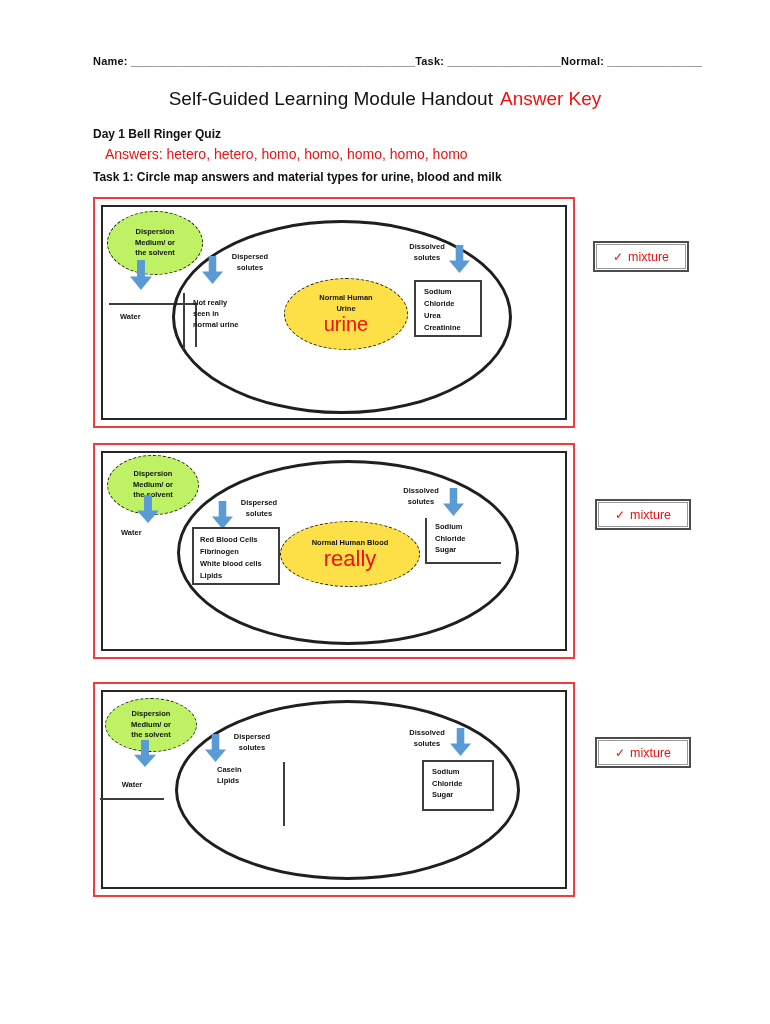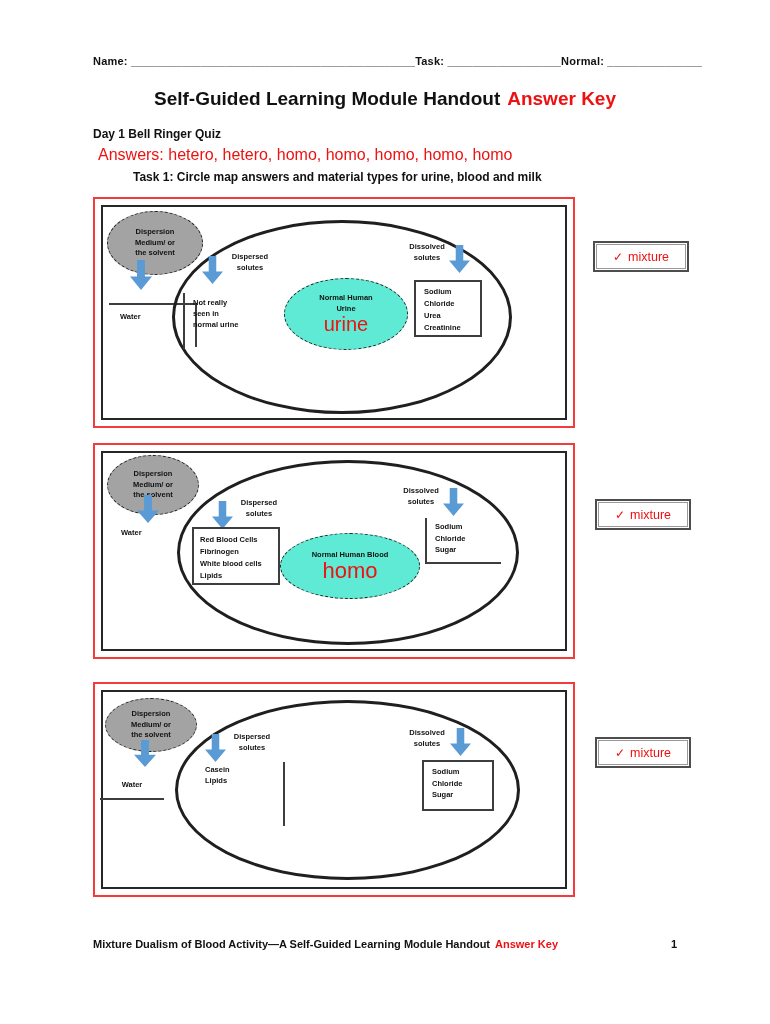--- a/index.html
+++ b/index.html
@@ -17,41 +17,41 @@
 
   .pre{white-space:pre-line;}
 
   
   .header-line{position:absolute;left:93px;top:55px;width:584px;display:flex;
     justify-content:space-between;font-weight:bold;font-size:11px;white-space:nowrap;}
   .header-line .seg{letter-spacing:.2px;}
 
   
   .doc-title{position:absolute;left:0;top:88px;width:770px;text-align:center;
-    font-size:19px;font-weight:bold;}
+    font-size:19px;font-weight:normal;}
   .doc-title .hl{color:var(--text-red);margin-left:7px;}
   .quiz-heading{position:absolute;left:93px;top:127px;font-size:12px;font-weight:bold;}
-  .quiz-answers{position:absolute;left:98px;top:146px;font-size:16px;color:var(--text-red);}
-  .task-heading{position:absolute;left:93px;top:170px;font-size:12px;font-weight:bold;margin-left:40px;}
+  .quiz-answers{position:absolute;left:105px;top:146px;font-size:14px;color:var(--text-red);}
+  .task-heading{position:absolute;left:93px;top:170px;font-size:12px;font-weight:bold;}
 
   
   .diagram-box{position:absolute;left:93px;width:482px;border:2px solid var(--box-red);background:#fff;}
   .inner-frame{position:absolute;left:6px;top:6px;right:6px;bottom:6px;border:2px solid var(--frame-dark);}
   .d1{top:197px;height:231px;}
   .d2{top:443px;height:216px;}
   .d3{top:682px;height:215px;}
 
   .lbl{font-size:7.5px;font-weight:bold;line-height:1.45;color:#111;}
   .ctr{text-align:center;}
 
   .dispersion-ellipse{position:absolute;border:1.5px dashed #222;border-radius:50%;
-    display:flex;align-items:center;justify-content:center;text-align:center;background:#a3a3a3;}
+    display:flex;align-items:center;justify-content:center;text-align:center;background:#bef264;}
   .big-ellipse{position:absolute;border:3px solid #1f1f1f;border-radius:50%;}
   .center-ellipse{position:absolute;border:1.5px dashed #222;border-radius:50%;
-    display:flex;flex-direction:column;align-items:center;justify-content:center;background:#5eead4;}
+    display:flex;flex-direction:column;align-items:center;justify-content:center;background:#fde047;}
   .answer-red{color:var(--text-red);font-weight:normal;}
 
   .block-arrow{position:absolute;background:var(--arrow-blue);
     clip-path:polygon(32% 0,68% 0,68% 55%,100% 55%,50% 100%,0 55%,32% 55%);}
 
   
   .mixture-tag{position:absolute;width:96px;height:31px;border:2px solid var(--mixture-border);
     box-shadow:inset 0 0 0 1px #fff, inset 0 0 0 2px #999;
     display:flex;align-items:center;justify-content:center;background:#fff;
     color:var(--text-red);font-size:12.5px;}
@@ -84,37 +84,37 @@
 
   
   .d2 .dispersion-ellipse{left:12px;top:10px;width:92px;height:60px;}
   .d2 .a-medium{left:42px;top:50px;width:22px;height:28px;}
   .d2 .water-label{position:absolute;left:26px;top:83px;}
   .d2 .big-ellipse{left:82px;top:15px;width:342px;height:185px;}
   .d2 .dispersed-label{position:absolute;left:136px;top:53px;width:56px;}
   .d2 .a-dispersed{left:117px;top:56px;width:21px;height:28px;}
   .d2 .dispersed-box{position:absolute;left:97px;top:82px;width:88px;height:58px;
     border:2px solid var(--line-dark);padding:5px 0 0 6px;line-height:12px;}
-  .d2 .center-ellipse{left:185px;top:88px;width:140px;height:66px;}
+  .d2 .center-ellipse{left:185px;top:76px;width:140px;height:66px;}
   .d2 .center-ellipse .answer-red{font-size:22px;line-height:1.0;}
   .d2 .dissolved-label{position:absolute;left:302px;top:41px;width:48px;}
   .d2 .a-dissolved{left:348px;top:43px;width:21px;height:28px;}
   .d2 .dissolved-box{position:absolute;left:330px;top:73px;width:76px;height:46px;
     border-left:2px solid var(--line-dark);border-bottom:2px solid var(--line-dark);
     padding:3px 0 0 8px;line-height:11.5px;}
 
   
   .d3 .dispersion-ellipse{left:10px;top:14px;width:92px;height:54px;}
   .d3 .a-medium{left:39px;top:56px;width:22px;height:27px;}
   .d3 .water-box{position:absolute;left:5px;top:96px;width:64px;text-align:center;
     border-bottom:2px solid var(--line-dark);padding-bottom:7px;}
   .d3 .big-ellipse{left:80px;top:16px;width:345px;height:180px;}
   .d3 .dispersed-label{position:absolute;left:129px;top:48px;width:56px;}
   .d3 .a-dispersed{left:110px;top:50px;width:21px;height:28px;}
-  .d3 .dispersed-answer{position:absolute;left:110px;top:81px;}
+  .d3 .dispersed-answer{position:absolute;left:122px;top:81px;}
   .d3 .vline{position:absolute;left:188px;top:78px;height:64px;width:0;
     border-left:2px solid var(--line-dark);}
   .d3 .center-ellipse{left:193px;top:73px;width:125px;height:64px;}
   .d3 .center-ellipse .answer-red{font-size:20px;line-height:1.0;}
   .d3 .dissolved-label{position:absolute;left:308px;top:44px;width:48px;}
   .d3 .a-dissolved{left:355px;top:44px;width:21px;height:28px;}
   .d3 .dissolved-box{position:absolute;left:327px;top:76px;width:72px;height:51px;
     border:2px solid var(--line-dark);padding:4px 0 0 8px;line-height:11.5px;}
 </style>
 </head>
@@ -178,21 +178,21 @@
     <div class="big-ellipse"></div>
     <div class="dispersed-label lbl pre ctr">Dispersed
 solutes</div>
     <div class="block-arrow a-dispersed"></div>
     <div class="dispersed-box lbl pre">Red Blood Cells
 Fibrinogen
 White blood cells
 Lipids</div>
     <div class="center-ellipse">
       <div class="lbl pre ctr">Normal Human Blood</div>
-      <div class="answer-red">homo</div>
+      <div class="answer-red">really</div>
     </div>
     <div class="dissolved-label lbl pre ctr">Dissolved
 solutes</div>
     <div class="block-arrow a-dissolved"></div>
     <div class="dissolved-box lbl pre">Sodium
 Chloride
 Sugar</div>
   </div>
   <div class="mixture-tag m2">
     <span class="check">✓</span>
@@ -218,20 +218,14 @@
     <div class="block-arrow a-dissolved"></div>
     <div class="dissolved-box lbl pre">Sodium
 Chloride
 Sugar</div>
   </div>
   <div class="mixture-tag m3">
     <span class="check">✓</span>
     <span>mixture</span>
   </div>
 
-  <div class="footer">
-    <span>
-      <span>Mixture Dualism of Blood Activity—A Self-Guided Learning Module Handout</span><span class="hl">Answer Key</span>
-    </span>
-    <span>1</span>
-  </div>
 
 </div>
 
 </body></html>

